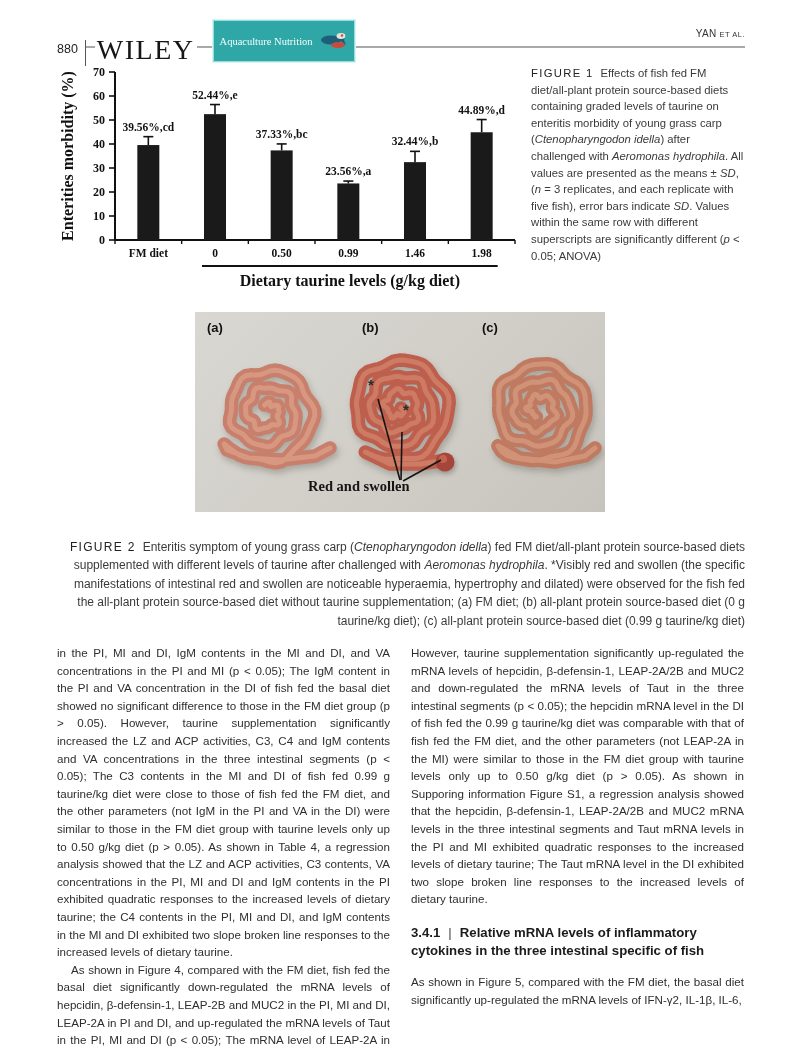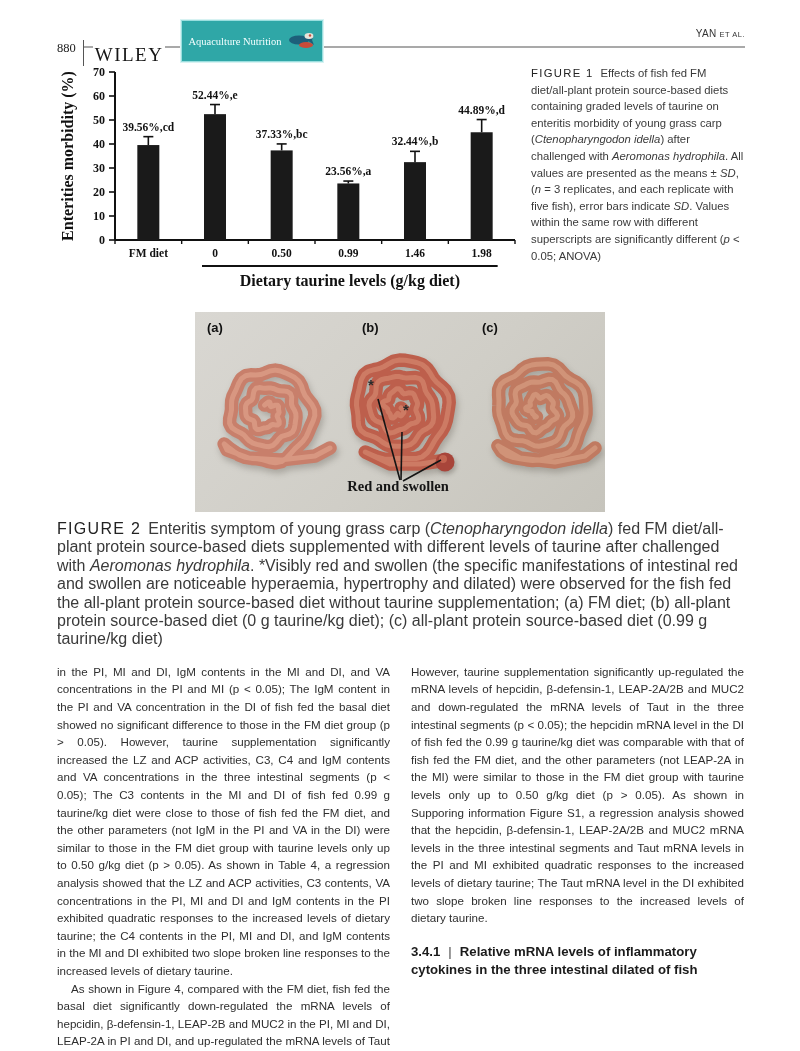--- a/index.html
+++ b/index.html
@@ -4,45 +4,45 @@
 <style>
   * { margin:0; padding:0; box-sizing:border-box; }
   html,body { background:#ffffff; }
   body { width:800px; height:1051px; font-family:"Liberation Sans", sans-serif; color:#2f2f2f; overflow:hidden; }
   .page { position:relative; width:800px; height:1051px; padding:24px 55px 0 57px; background:#fff; }
 
   
   .hdr { position:relative; height:34px; }
   .hdr-rule { position:absolute; left:0; right:0; top:22px; height:2px; background:#a9a9a9; }
   .hdr-left { position:absolute; left:0; top:0; display:flex; align-items:flex-end; background:transparent; }
-  .pageno { font-size:12.5px; color:#222; padding-bottom:10px; background:#fff; padding-right:7px;font-family:Liberation Serif, serif; }
+  .pageno { font-size:12.5px; color:#222; padding-bottom:10px; background:#fff; padding-right:7px; }
   .hdr-vbar { width:1px; height:26px; background:#555; margin-right:9px; }
-  .wiley { font-family:"Liberation Serif", serif; font-size:19px; letter-spacing:1.5px; color:#161616; background:#fff; padding:0 2px 2px 2px; line-height:1; }
+  .wiley { font-family:"Liberation Serif", serif; font-size:28px; letter-spacing:1.5px; color:#161616; background:#fff; padding:0 2px 2px 2px; line-height:1; }
   .banner { display:flex; align-items:center; gap:5px; background:#2fa7a7; border:1px solid #9adede; outline:1px solid #d8f2f2; padding:3px 6px; margin-left:16px; position:relative; top:-4px; height:42px; }
   .banner-title { font-family:"Liberation Serif", serif; font-size:10.5px; color:#f4ffff; white-space:nowrap; }
   .running { position:absolute; right:0; top:4px; font-size:10px; color:#333; letter-spacing:.3px; }
   .running .etal { font-size:7.5px; letter-spacing:.5px; }
 
   
   .fig1row { display:flex; margin-top:4px; }
   .chartbox { width:466px; flex:none; }
   .fig1cap { width:214px; margin-left:8px; margin-top:3px; font-size:11.3px; line-height:16.6px; color:#3a3a3a; }
   .figlabel { font-weight:normal; letter-spacing:1.3px; color:#222; margin-right:7px; }
 
   
   .photo { position:relative; width:410px; height:200px; margin:9px 0 0 138px;
            background:linear-gradient(135deg,#d9d7d2 0%,#d0cec7 55%,#c6c4bc 100%); }
   .panel-label { position:absolute; top:8px; font-size:13px; font-weight:bold; color:#111; }
   .pl-a { left:12px; } .pl-b { left:167px; } .pl-c { left:287px; }
-  .photo-ann { position:absolute; left:113px; top:166px; width:180px; text-align:center;
+  .photo-ann { position:absolute; left:113px; top:166px; width:180px; 
                font-family:"Liberation Serif", serif; font-weight:bold; font-size:14.5px; color:#151515; }
   .photo svg { position:absolute; left:0; top:0; }
 
   
-  .fig2cap { margin-top:8px; font-size:16px; line-height:18.4px; color:#3a3a3a; text-align:left; }
+  .fig2cap { margin-top:26px; font-size:12px; line-height:18.4px; color:#3a3a3a; text-align:right; }
 
   
   .cols { display:flex; gap:21px; margin-top:14px; }
   .col { width:333px; flex:none; font-size:11.6px; line-height:17.6px; text-align:justify; color:#2e2e2e; }
   .col p.indent { text-indent:14px; }
   .h1 { font-size:13.6px; font-weight:bold; color:#1b1b1b; line-height:18px; margin:17px 0 0 0; text-align:left; }
   .h2 { font-size:13.2px; font-weight:bold; color:#1b1b1b; line-height:18px; margin:16px 0 0 0; text-align:left; }
   .hdiv { font-weight:normal; color:#444; padding:0 8px; }
   .col p.after-head { margin-top:13px; }
 </style>
@@ -173,17 +173,18 @@
     <span class="figlabel">FIGURE 2</span><span><span>Enteritis symptom of young grass carp (</span><span style="font-style: italic;">Ctenopharyngodon idella</span><span>) fed FM diet/all-plant protein source-based diets supplemented with different levels of taurine after challenged with </span><span style="font-style: italic;">Aeromonas hydrophila</span><span>. *Visibly red and swollen (the specific manifestations of intestinal red and swollen are noticeable hyperaemia, hypertrophy and dilated) were observed for the fish fed the all-plant protein source-based diet without taurine supplementation; (a) FM diet; (b) all-plant protein source-based diet (0 g taurine/kg diet); (c) all-plant protein source-based diet (0.99 g taurine/kg diet)</span></span>
   </div>
 
   <div class="cols">
     <div class="col">
       <p>in the PI, MI and DI, IgM contents in the MI and DI, and VA concentrations in the PI and MI (p &lt; 0.05); The IgM content in the PI and VA concentration in the DI of fish fed the basal diet showed no significant difference to those in the FM diet group (p &gt; 0.05). However, taurine supplementation significantly increased the LZ and ACP activities, C3, C4 and IgM contents and VA concentrations in the three intestinal segments (p &lt; 0.05); The C3 contents in the MI and DI of fish fed 0.99 g taurine/kg diet were close to those of fish fed the FM diet, and the other parameters (not IgM in the PI and VA in the DI) were similar to those in the FM diet group with taurine levels only up to 0.50 g/kg diet (p &gt; 0.05). As shown in Table 4, a regression analysis showed that the LZ and ACP activities, C3 contents, VA concentrations in the PI, MI and DI and IgM contents in the PI exhibited quadratic responses to the increased levels of dietary taurine; the C4 contents in the PI, MI and DI, and IgM contents in the MI and DI exhibited two slope broken line responses to the increased levels of dietary taurine.</p>
       <p class="indent">As shown in Figure 4, compared with the FM diet, fish fed the basal diet significantly down-regulated the mRNA levels of hepcidin, β-defensin-1, LEAP-2B and MUC2 in the PI, MI and DI, LEAP-2A in PI and DI, and up-regulated the mRNA levels of Taut in the PI, MI and DI (p &lt; 0.05); The mRNA level of LEAP-2A in the MI of fish fed the basal diet showed no significant difference to that in the FM diet (p &gt; 0.05).</p>
     </div>
     <div class="col">
       <p>However, taurine supplementation significantly up-regulated the mRNA levels of hepcidin, β-defensin-1, LEAP-2A/2B and MUC2 and down-regulated the mRNA levels of Taut in the three intestinal segments (p &lt; 0.05); the hepcidin mRNA level in the DI of fish fed the 0.99 g taurine/kg diet was comparable with that of fish fed the FM diet, and the other parameters (not LEAP-2A in the MI) were similar to those in the FM diet group with taurine levels only up to 0.50 g/kg diet (p &gt; 0.05). As shown in Supporing information Figure S1, a regression analysis showed that the hepcidin, β-defensin-1, LEAP-2A/2B and MUC2 mRNA levels in the three intestinal segments and Taut mRNA levels in the PI and MI exhibited quadratic responses to the increased levels of dietary taurine; The Taut mRNA level in the DI exhibited two slope broken line responses to the increased levels of dietary taurine.</p>
-      <h4 class="h2"><span>3.4.1</span><span class="hdiv">|</span><span>Relative mRNA levels of inflammatory cytokines in the three intestinal dilated of fish</span></h4>
+      <h4 class="h2"><span>3.4.1</span><span class="hdiv">|</span><span>Relative mRNA levels of inflammatory cytokines in the three intestinal specific of fish</span></h4>
+      <p class="after-head">As shown in Figure 5, compared with the FM diet, the basal diet significantly up-regulated the mRNA levels of IFN-γ2, IL-1β, IL-6,</p>
     </div>
   </div>
 
 </div>
 
 </body></html>

